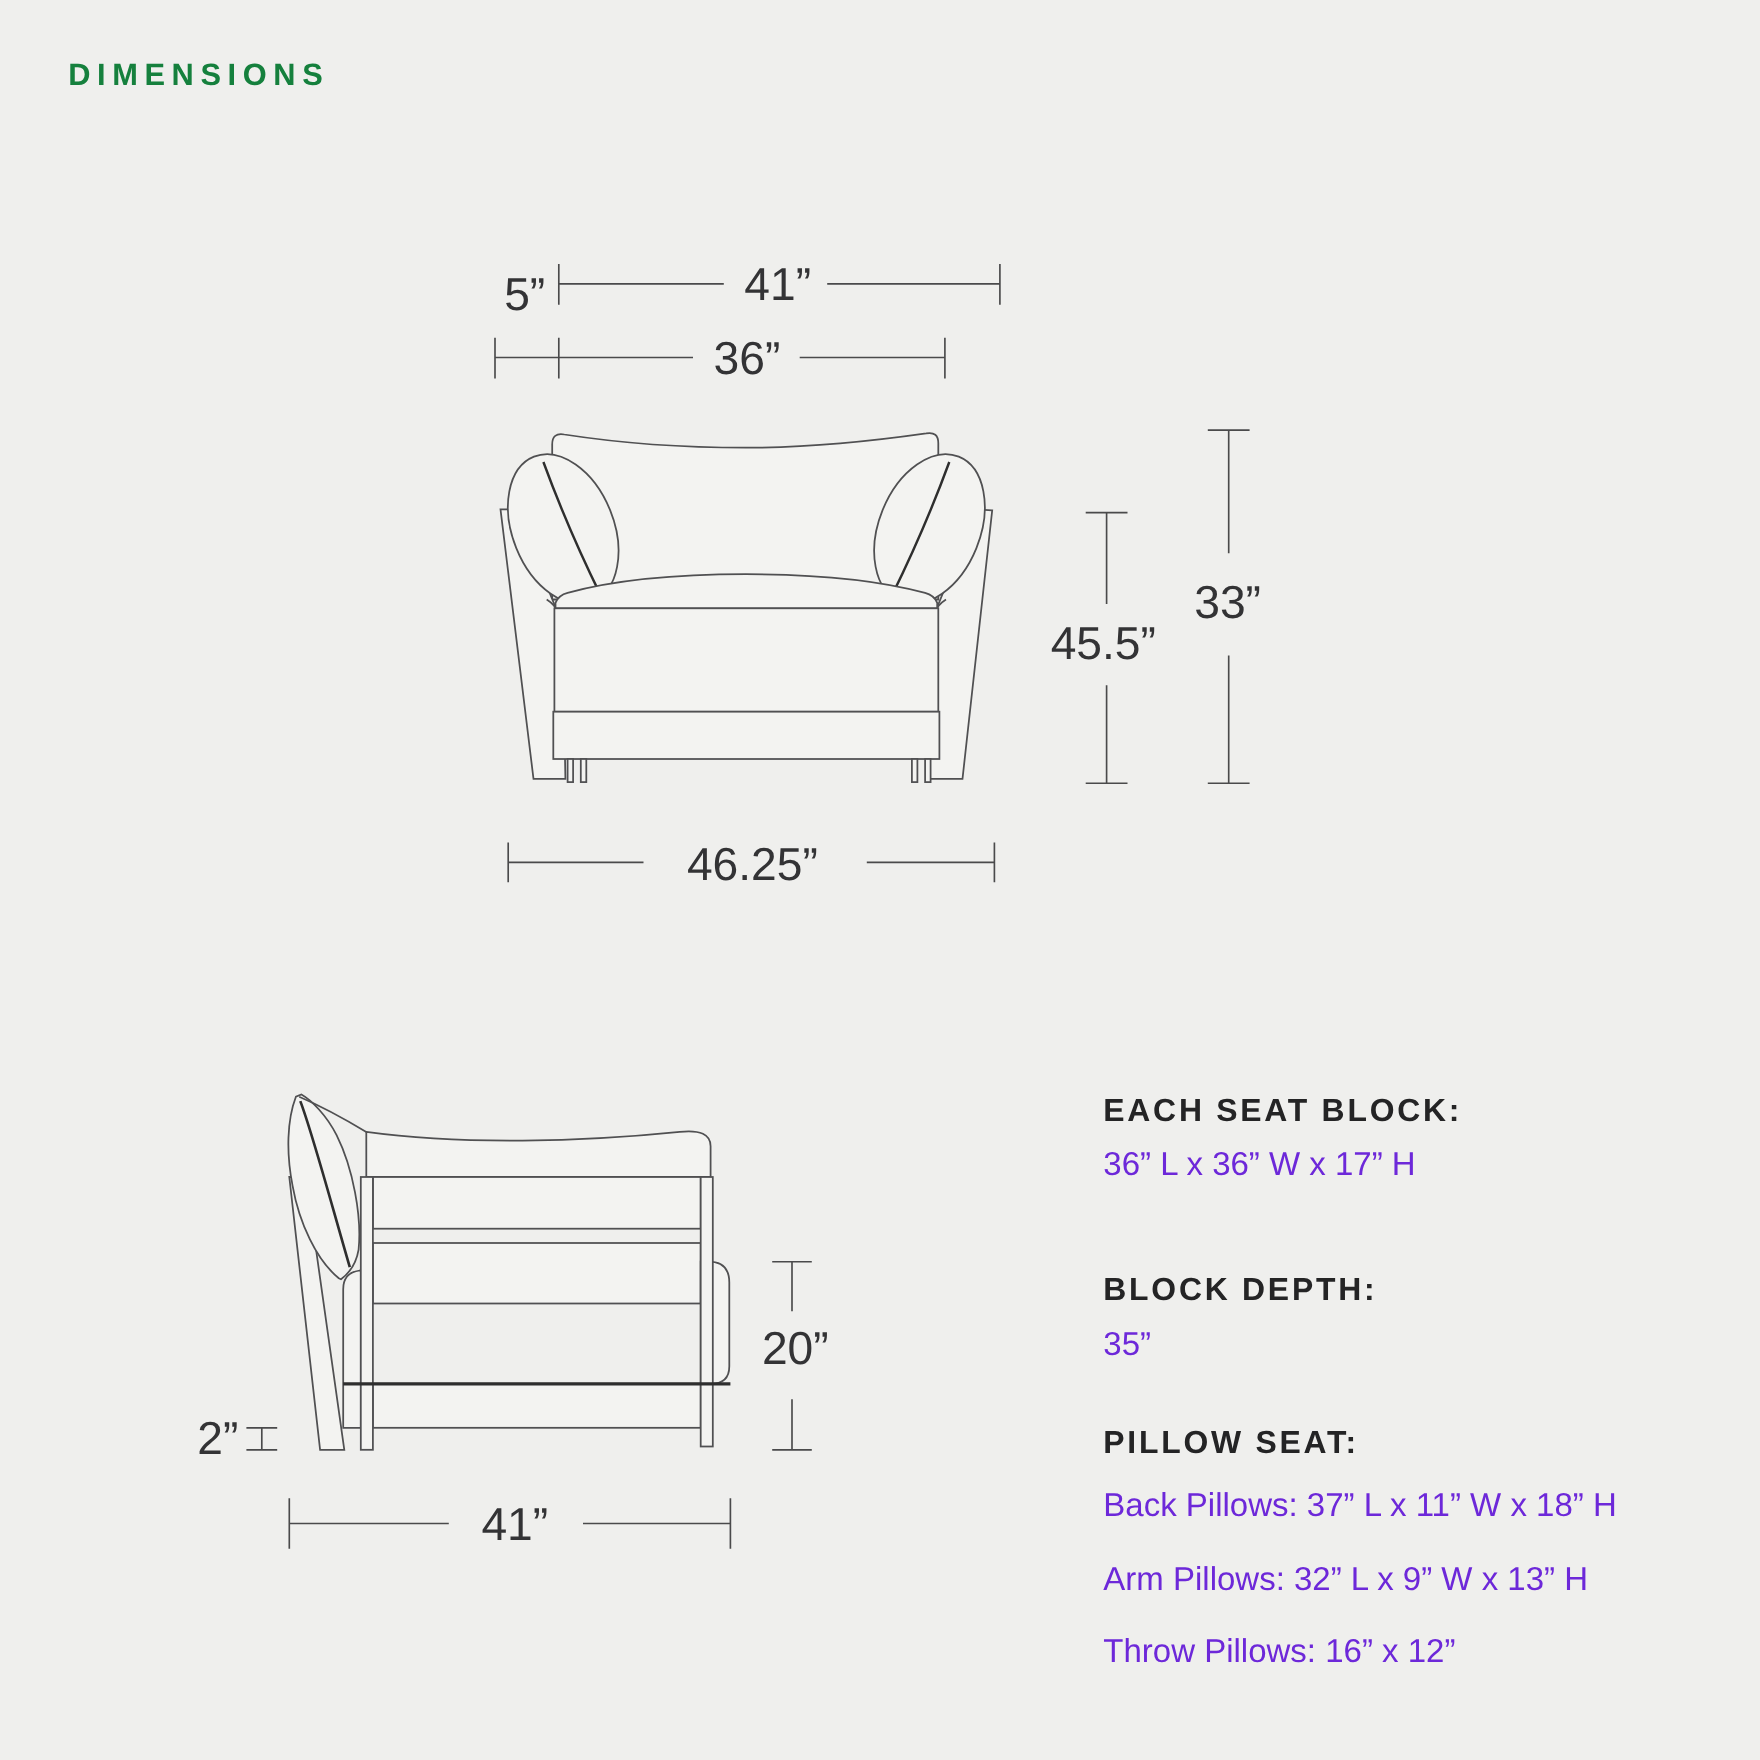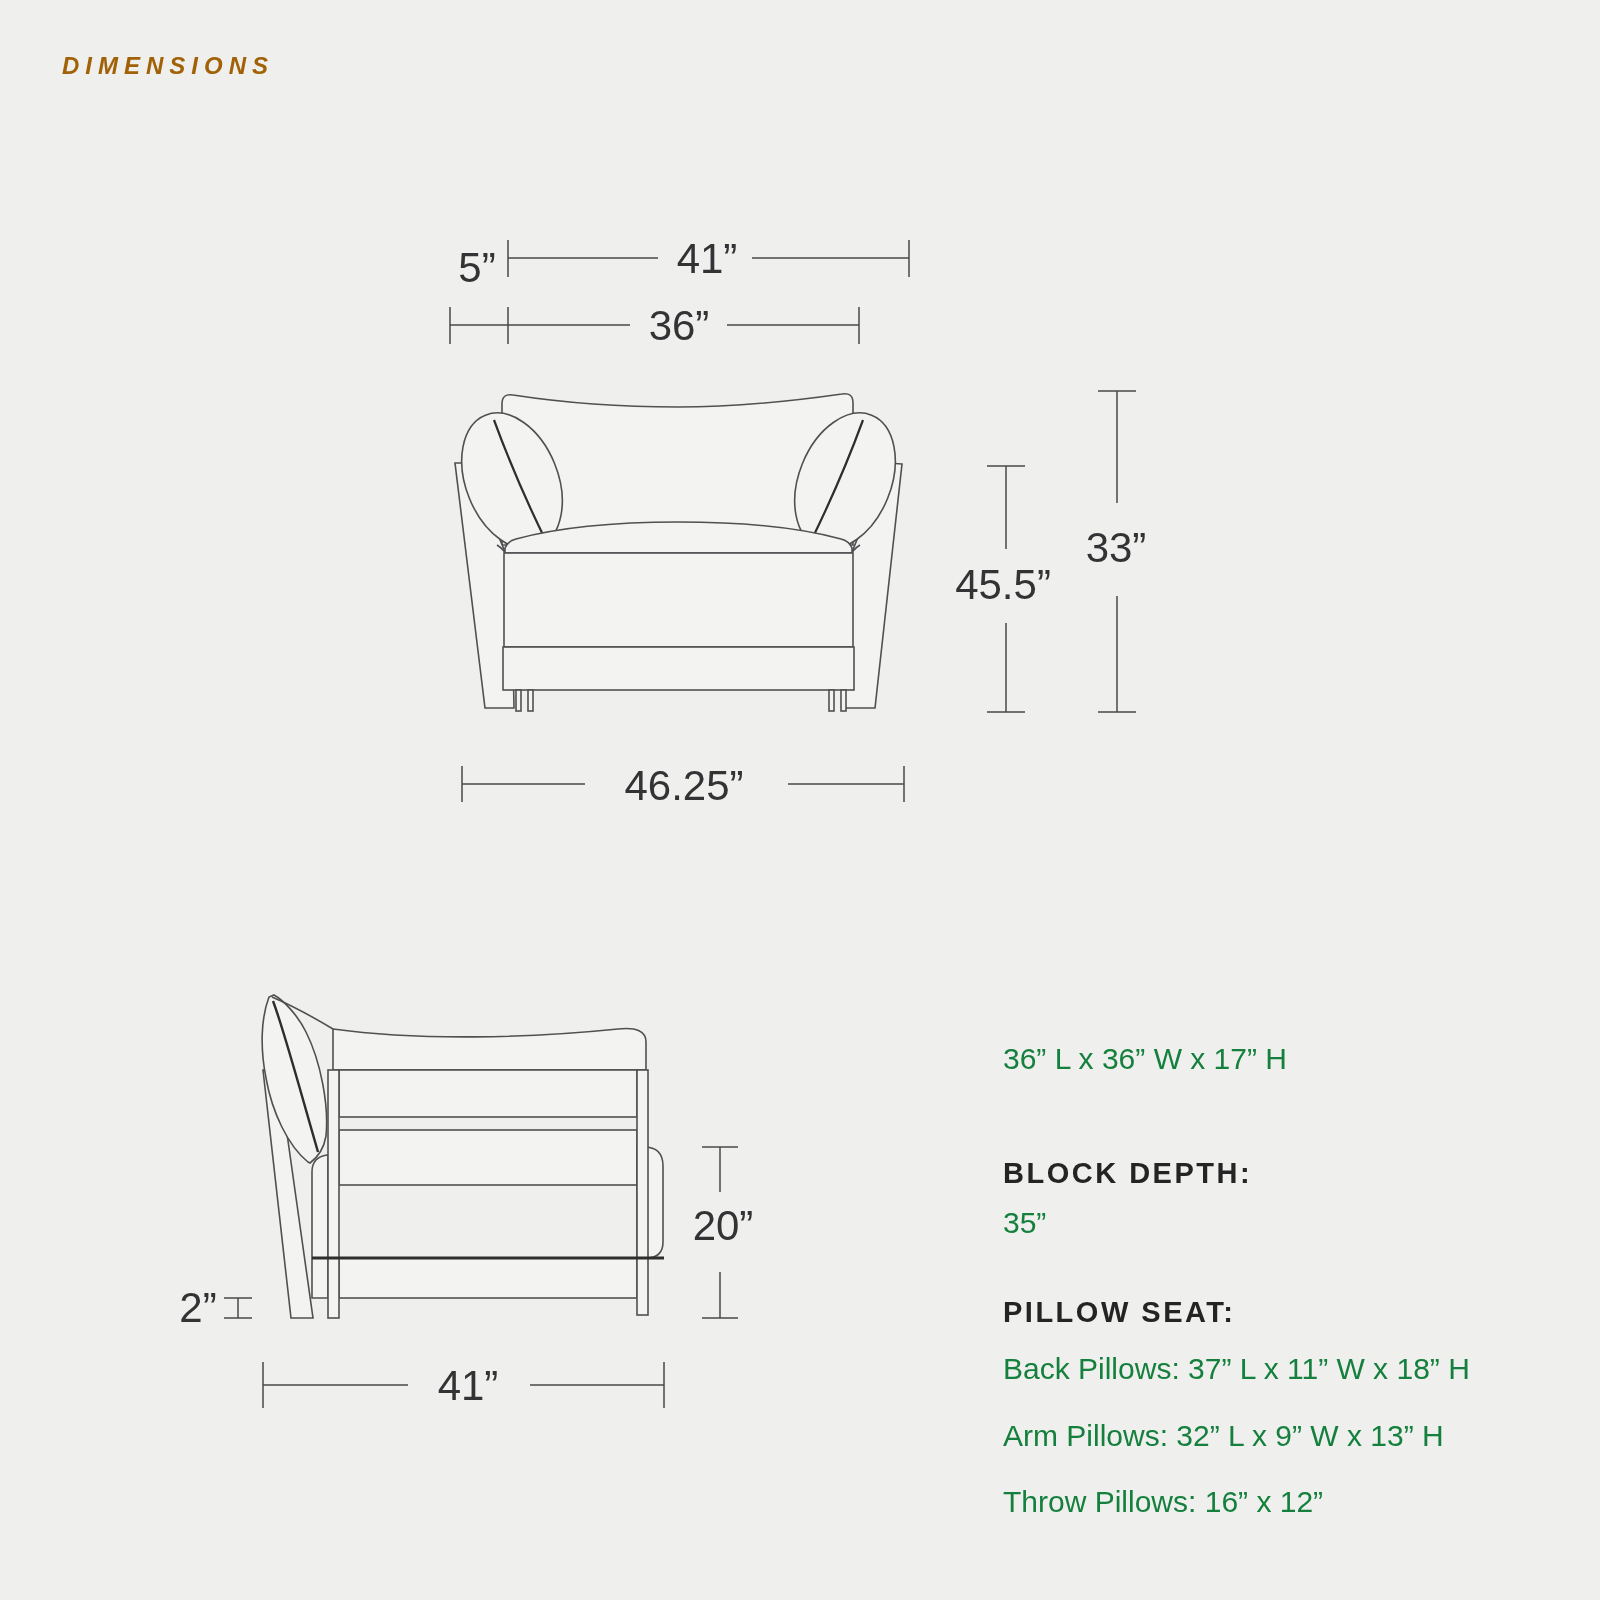--- a/index.html
+++ b/index.html
@@ -1,25 +1,25 @@
 <!DOCTYPE html>
 <html><head>
 <meta charset="utf-8">
 <style>
   html,body{margin:0;padding:0;}
   body{background:#efefed;font-family:"Liberation Sans",sans-serif;}
   .page{position:relative;width:1600px;height:1600px;background:#efefed;overflow:hidden;}
-  .page-title{position:absolute;left:62px;top:52px;font-size:24px;font-weight:bold;
-    letter-spacing:6px;color:#a16207;font-style:italic;}
+  .page-title{position:absolute;left:62px;top:52px;font-size:28px;font-weight:bold;
+    letter-spacing:6px;color:#15803d;}
   svg{position:absolute;left:0;top:0;}
   .dim-label{position:absolute;transform:translate(-50%,-50%);font-size:42px;
     color:#333335;white-space:nowrap;}
   .spec-heading{position:absolute;font-size:29px;font-weight:bold;letter-spacing:2.5px;
     color:#242425;white-space:nowrap;}
-  .spec-body{position:absolute;font-size:30px;color:#15803d;white-space:nowrap;}
+  .spec-body{position:absolute;font-size:30px;color:#6d28d9;white-space:nowrap;}
 </style>
 </head>
 <body>
 
 <div class="page">
 
   <div class="page-title">DIMENSIONS</div>
 
   <svg width="1600" height="1600" viewBox="0 0 1600 1600" fill="none" stroke="#505052" stroke-width="1.6" stroke-linecap="butt">
 
@@ -103,20 +103,21 @@
   <div class="dim-label" style="left:477px;top:268px">5”</div>
   <div class="dim-label" style="left:707px;top:259px">41”</div>
   <div class="dim-label" style="left:679px;top:326px">36”</div>
   <div class="dim-label" style="left:1003px;top:585px">45.5”</div>
   <div class="dim-label" style="left:1116px;top:548px">33”</div>
   <div class="dim-label" style="left:684px;top:786px">46.25”</div>
   <div class="dim-label" style="left:723px;top:1226px">20”</div>
   <div class="dim-label" style="left:198px;top:1308px">2”</div>
   <div class="dim-label" style="left:468px;top:1386px">41”</div>
 
+  <div class="spec-heading" style="left:1003px;top:994px">EACH SEAT BLOCK:</div>
   <div class="spec-body" style="left:1003px;top:1042px">36” L x 36” W x 17” H</div>
 
   <div class="spec-heading" style="left:1003px;top:1157px">BLOCK DEPTH:</div>
   <div class="spec-body" style="left:1003px;top:1206px">35”</div>
 
   <div class="spec-heading" style="left:1003px;top:1296px">PILLOW SEAT:</div>
   <div class="spec-body" style="left:1003px;top:1352px">Back Pillows: 37” L x 11” W x 18” H</div>
   <div class="spec-body" style="left:1003px;top:1419px">Arm Pillows: 32” L x 9” W x 13” H</div>
   <div class="spec-body" style="left:1003px;top:1485px">Throw Pillows: 16” x 12”</div>
 

